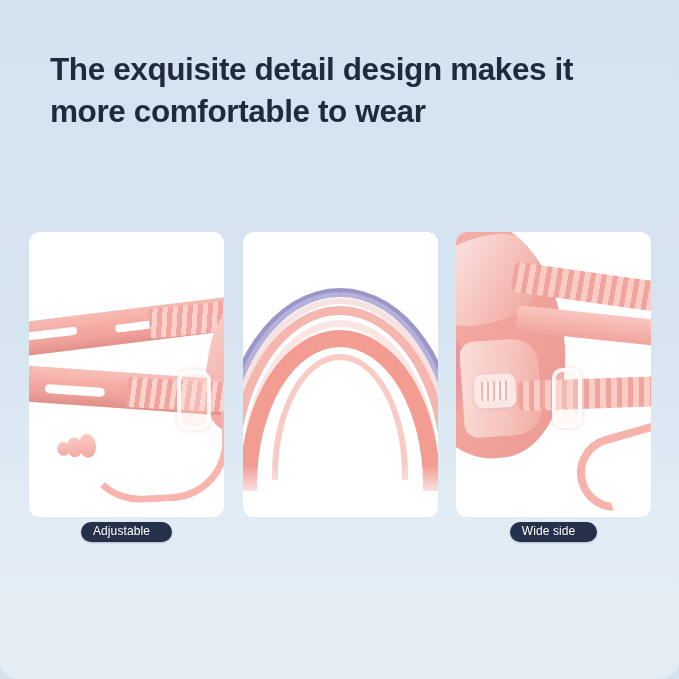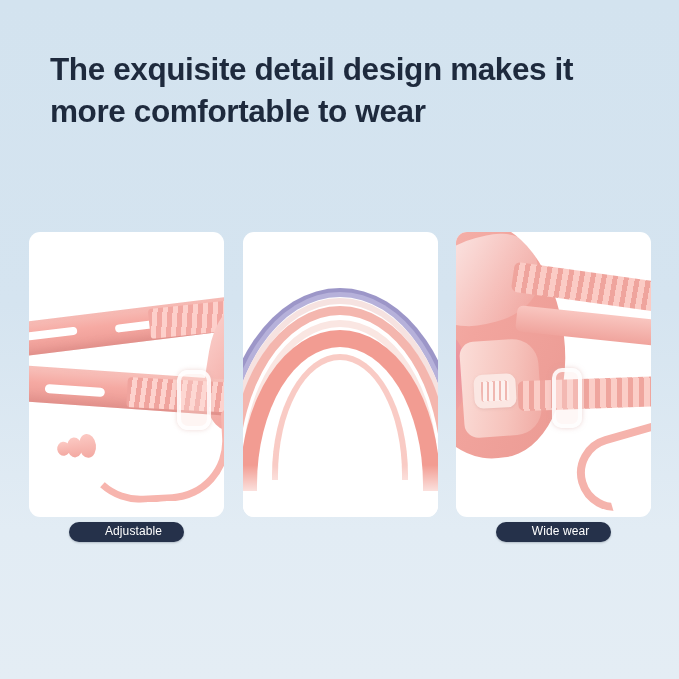--- a/index.html
+++ b/index.html
@@ -13,20 +13,21 @@
     background: #d3e3ef;
     font-family: "Liberation Sans", sans-serif;
     -webkit-font-smoothing: antialiased;
   }
   #root {
     position: relative;
     width: 679px;
     height: 679px;
     background: linear-gradient(180deg, #d3e3ef 0%, #d5e4f0 45%, #e2ecf4 78%, #e4edf4 100%);
     overflow: hidden;
+    border-radius: 19px;
   }
 
   
   .headline {
     position: absolute;
     left: 50px;
     top: 28px;
     width: 600px;
     color: #1e2a3d;
     font-size: 31.5px;
@@ -74,21 +75,21 @@
     display: flex;
     justify-content: center;
     align-items: center;
   }
   .badge {
     background: #25314a;
     color: #ffffff;
     font-size: 12px;
     font-weight: normal;
     border-radius: 11px;
-    padding: 3px 22px 4px 36px;
+    padding: 3px 22px 4px 12px;
     line-height: 1.15;
     white-space: nowrap;
     box-shadow: 0 1px 2px rgba(30,42,61,0.25);
     letter-spacing: 0.1px;
     text-align: right;
   }
 
   
   .p1-strapA {
     position: absolute;
@@ -483,17 +484,17 @@
       </div>
     </div>
 
   </div>
 
   <div class="captions">
     <div class="caption-slot">
       <span class="badge">Adjustable</span>
     </div>
     <div class="caption-slot">
-      <span class="badge">Wide wear</span>
+      <span class="badge">Wide side</span>
     </div>
   </div>
 
 </div>
 
 </body></html>

